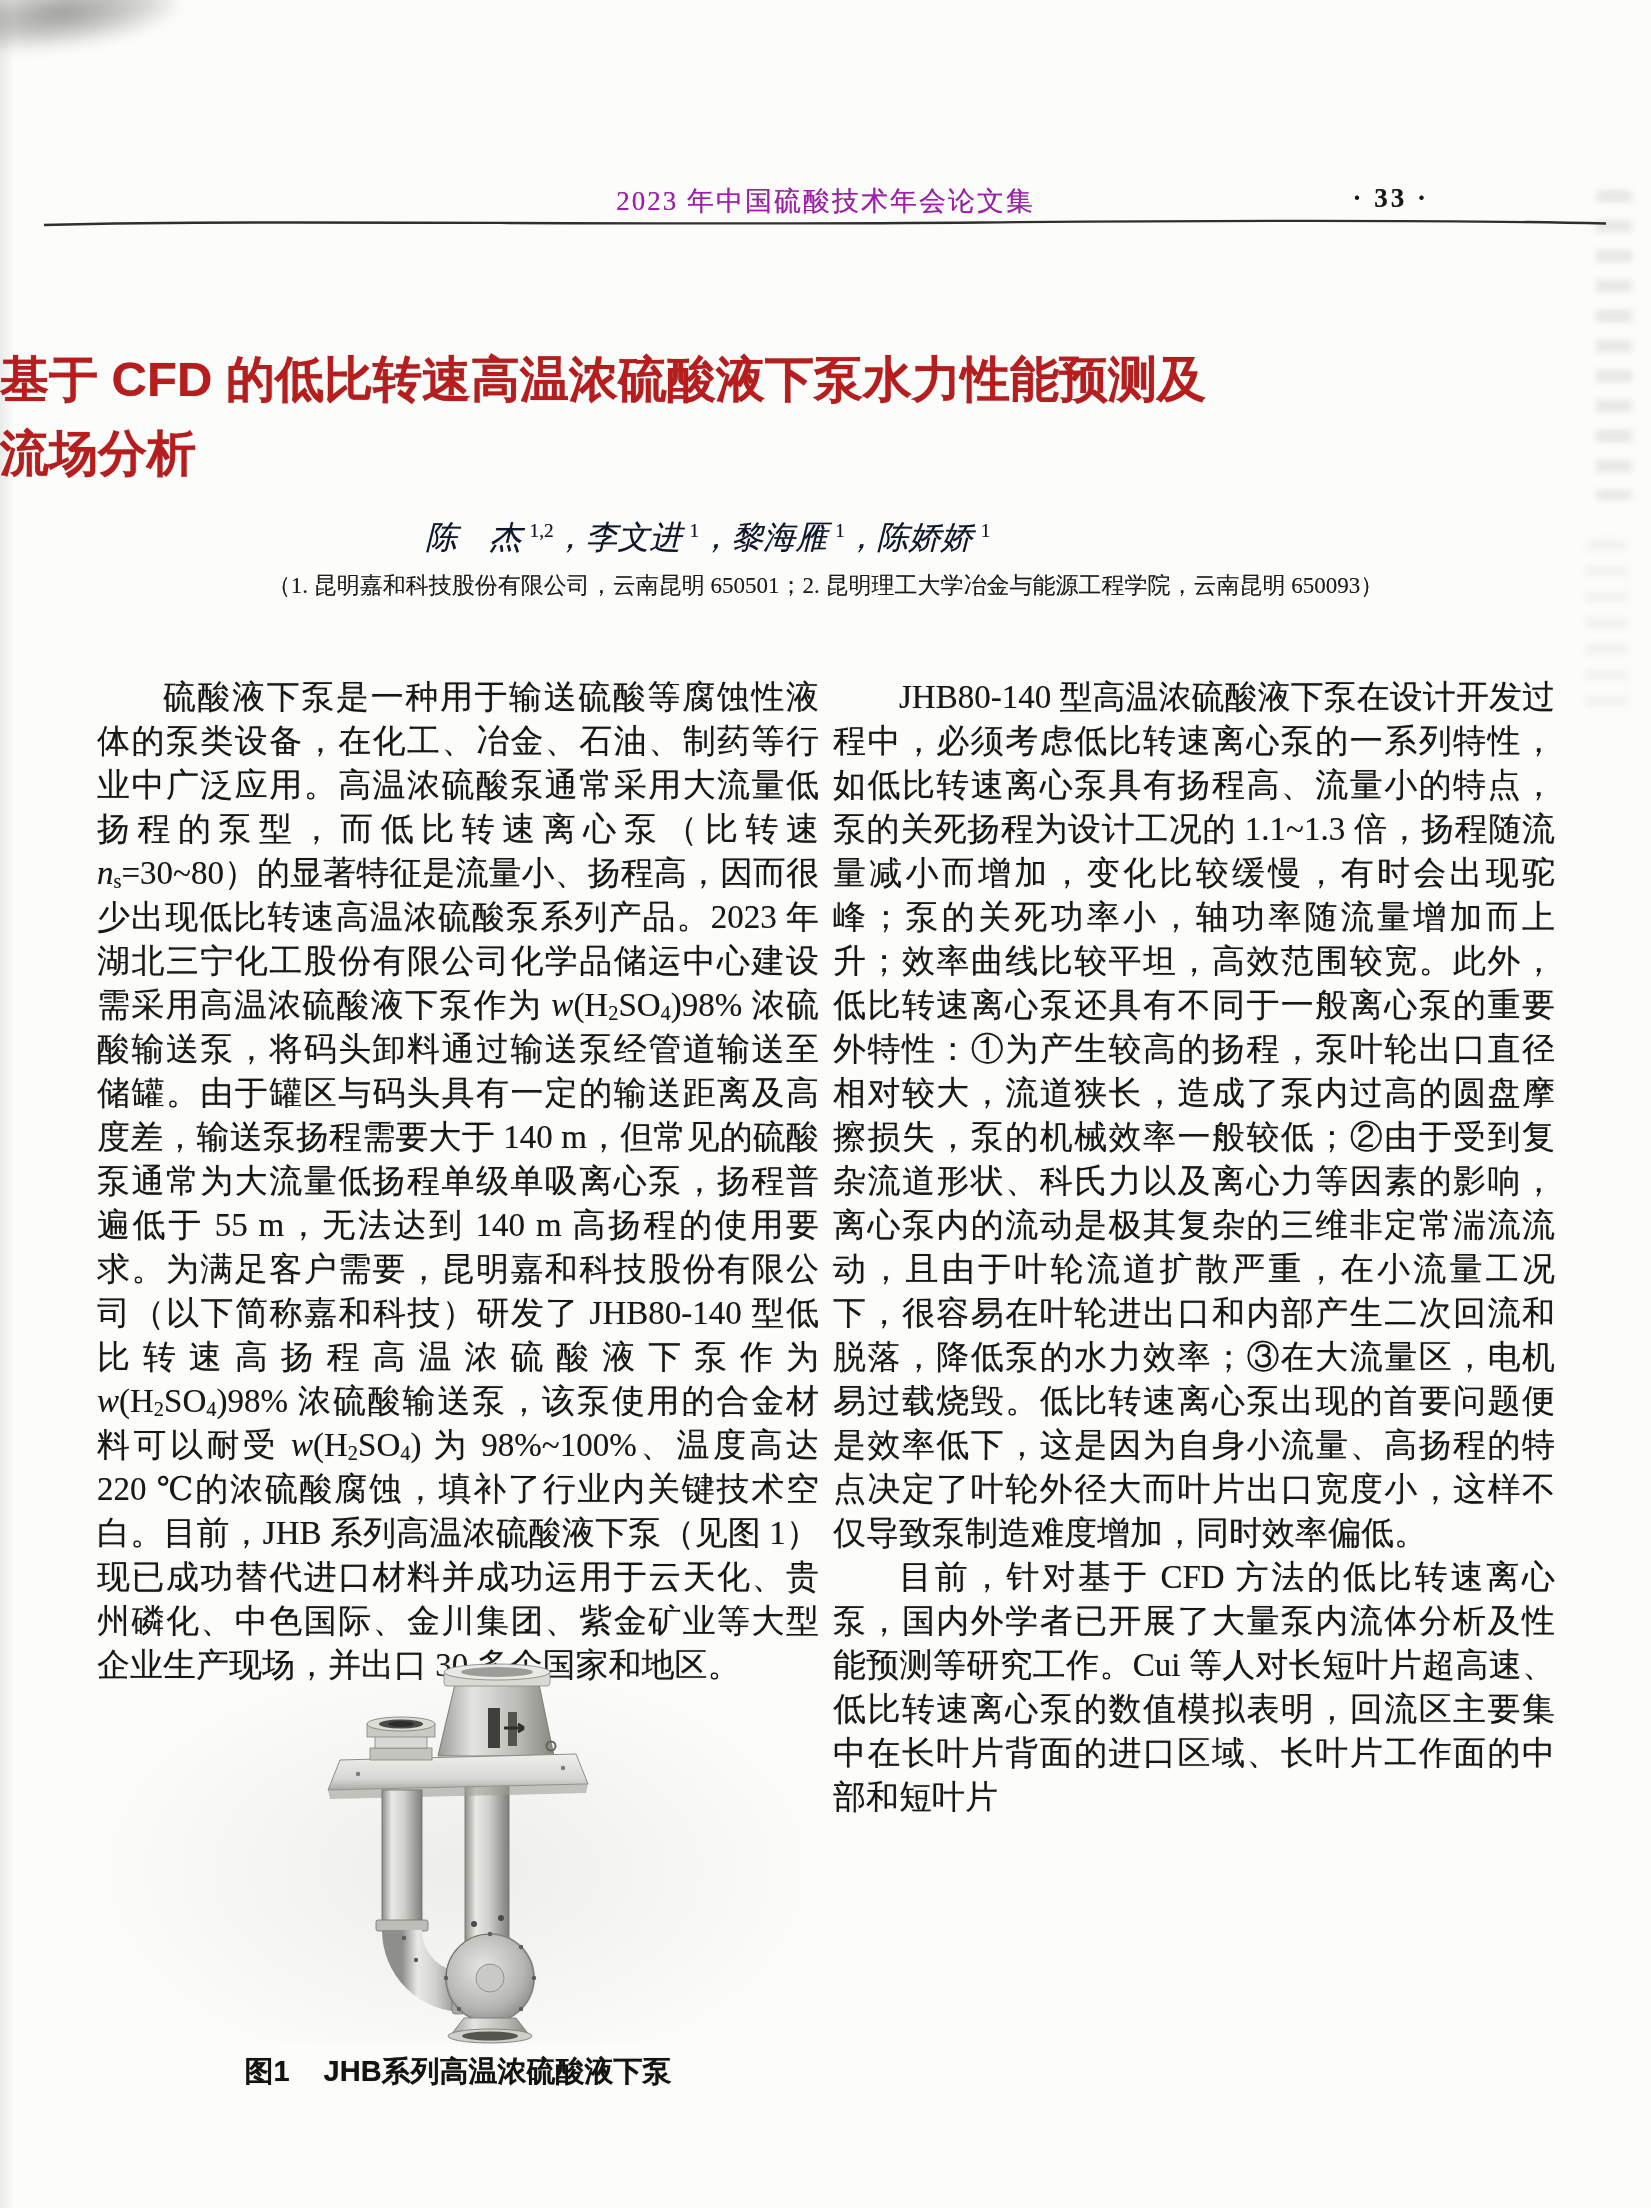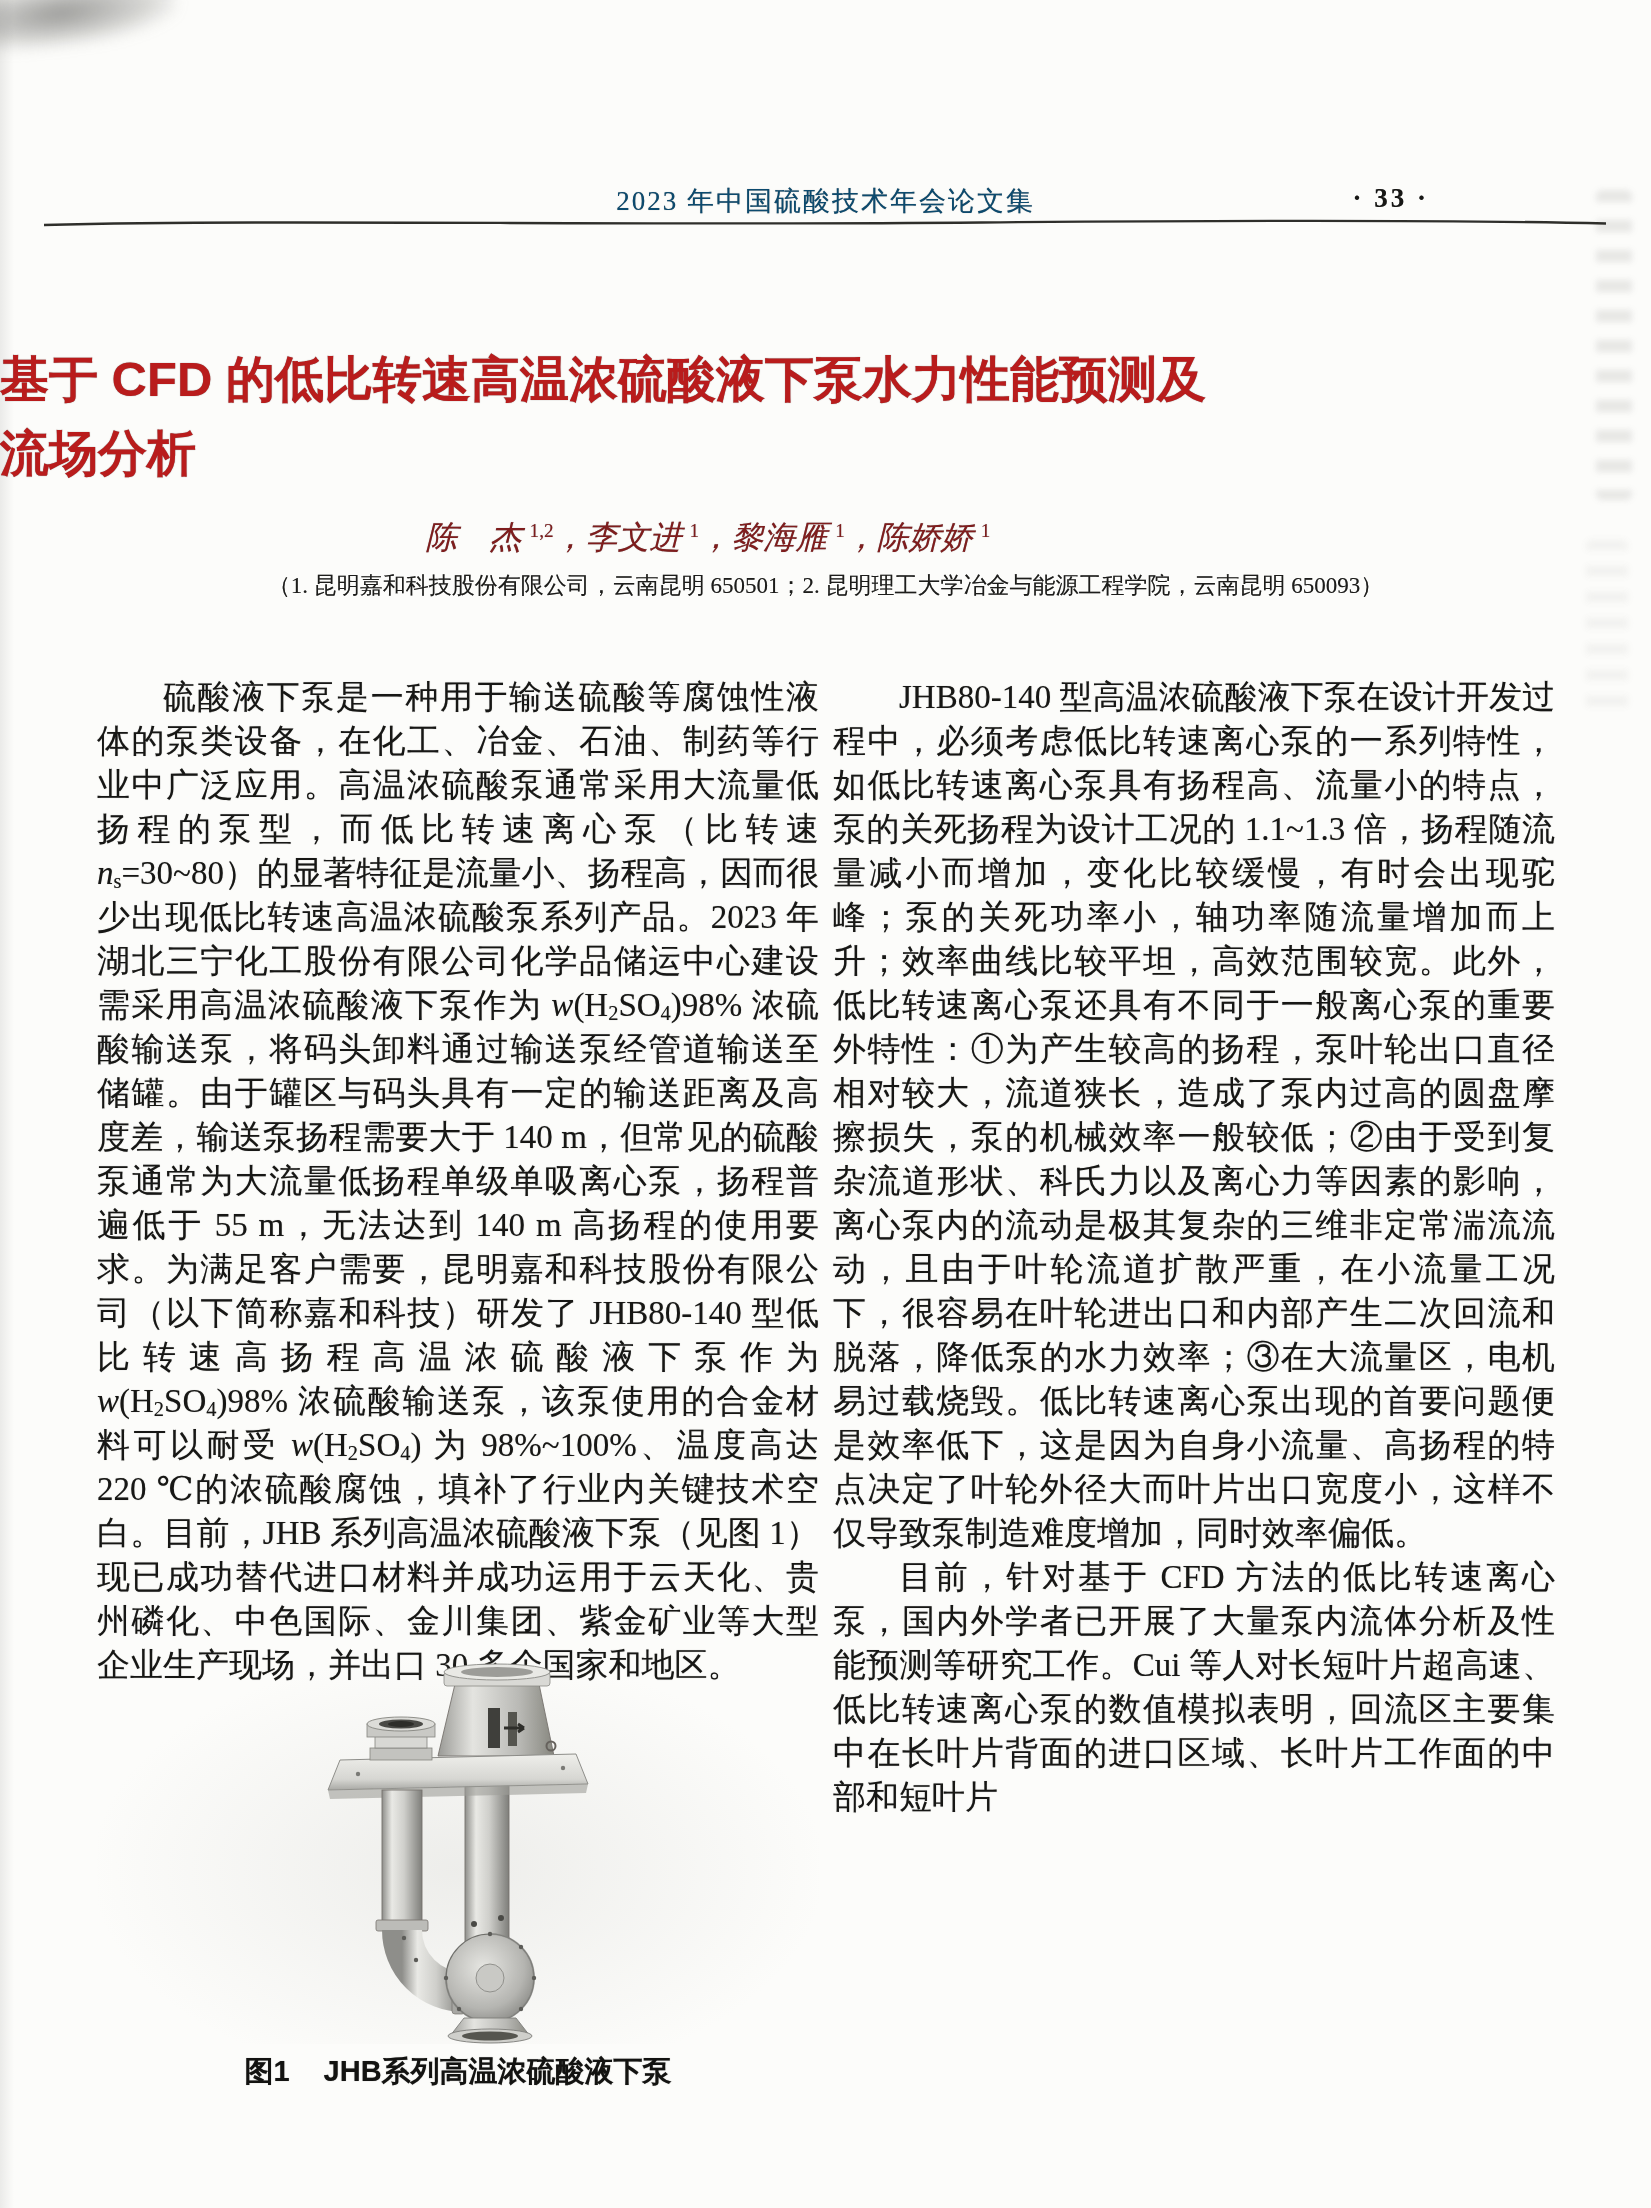--- a/index.html
+++ b/index.html
@@ -15,30 +15,30 @@
   .edge-shade{position:absolute; top:0; left:0; width:14px; height:2208px;
     background:linear-gradient(to right, rgba(0,0,0,.07), rgba(0,0,0,0));}
   .ghost-a{position:absolute; top:190px; left:1596px; width:36px; height:310px; border-radius:6px;
     background:repeating-linear-gradient(180deg, rgba(105,105,102,.26) 0 12px, rgba(105,105,102,0) 12px 30px);
     filter:blur(3px); opacity:.55;}
   .ghost-b{position:absolute; top:540px; left:1586px; width:42px; height:180px; border-radius:6px;
     background:repeating-linear-gradient(180deg, rgba(115,115,112,.2) 0 10px, rgba(115,115,112,0) 10px 26px);
     filter:blur(3.5px); opacity:.4;}
   
   .hdr-title{position:absolute; top:183px; left:0; width:1651px; text-align:center;
-    font-size:27px; letter-spacing:2px; color:#0c4a6e; text-shadow:0 0 .7px rgba(20,20,20,.5);}
+    font-size:27px; letter-spacing:2px; color:#a21caf; text-shadow:0 0 .7px rgba(20,20,20,.5);}
   .hdr-page{position:absolute; top:183px; right:222px; font-size:27px; letter-spacing:3px;
     color:#171715; font-weight:700; text-shadow:0 0 .6px rgba(20,20,20,.45);margin-left:24px;}
   .hdr-rule{position:absolute; top:214px; left:42px;}
   
   .a-title{position:absolute; top:342px; left:0; width:1650px; text-align:left;
     font-family:"Liberation Sans","DejaVu Sans",sans-serif; font-weight:700;
     font-size:49px; line-height:74px; color:#b91c1c; text-shadow:0 0 1px rgba(10,10,10,.55);}
   .authors{position:absolute; top:516px; left:0; width:1416px; text-align:center;
-    font-size:32px; font-style:italic; color:#7f1d1d; text-shadow:0 0 .7px rgba(20,20,20,.5);}
+    font-size:32px; font-style:italic; color:#0f172a; text-shadow:0 0 .7px rgba(20,20,20,.5);}
   .authors sup{font-style:normal;}
   .affil{position:absolute; top:570px; left:0; width:1651px; text-align:center;
     font-size:23px; color:#1d1d1b; text-shadow:0 0 .6px rgba(20,20,20,.45);}
   
   .col{position:absolute; top:675px; width:722px; font-size:33px; line-height:44px;
     text-align:justify; text-justify:inter-character; color:#171715;
     text-shadow:0 0 .8px rgba(25,25,22,.45);}
   .col-left{left:97px;}
   .col-right{left:833px;}
   .col p{margin:0; text-indent:2em;}

